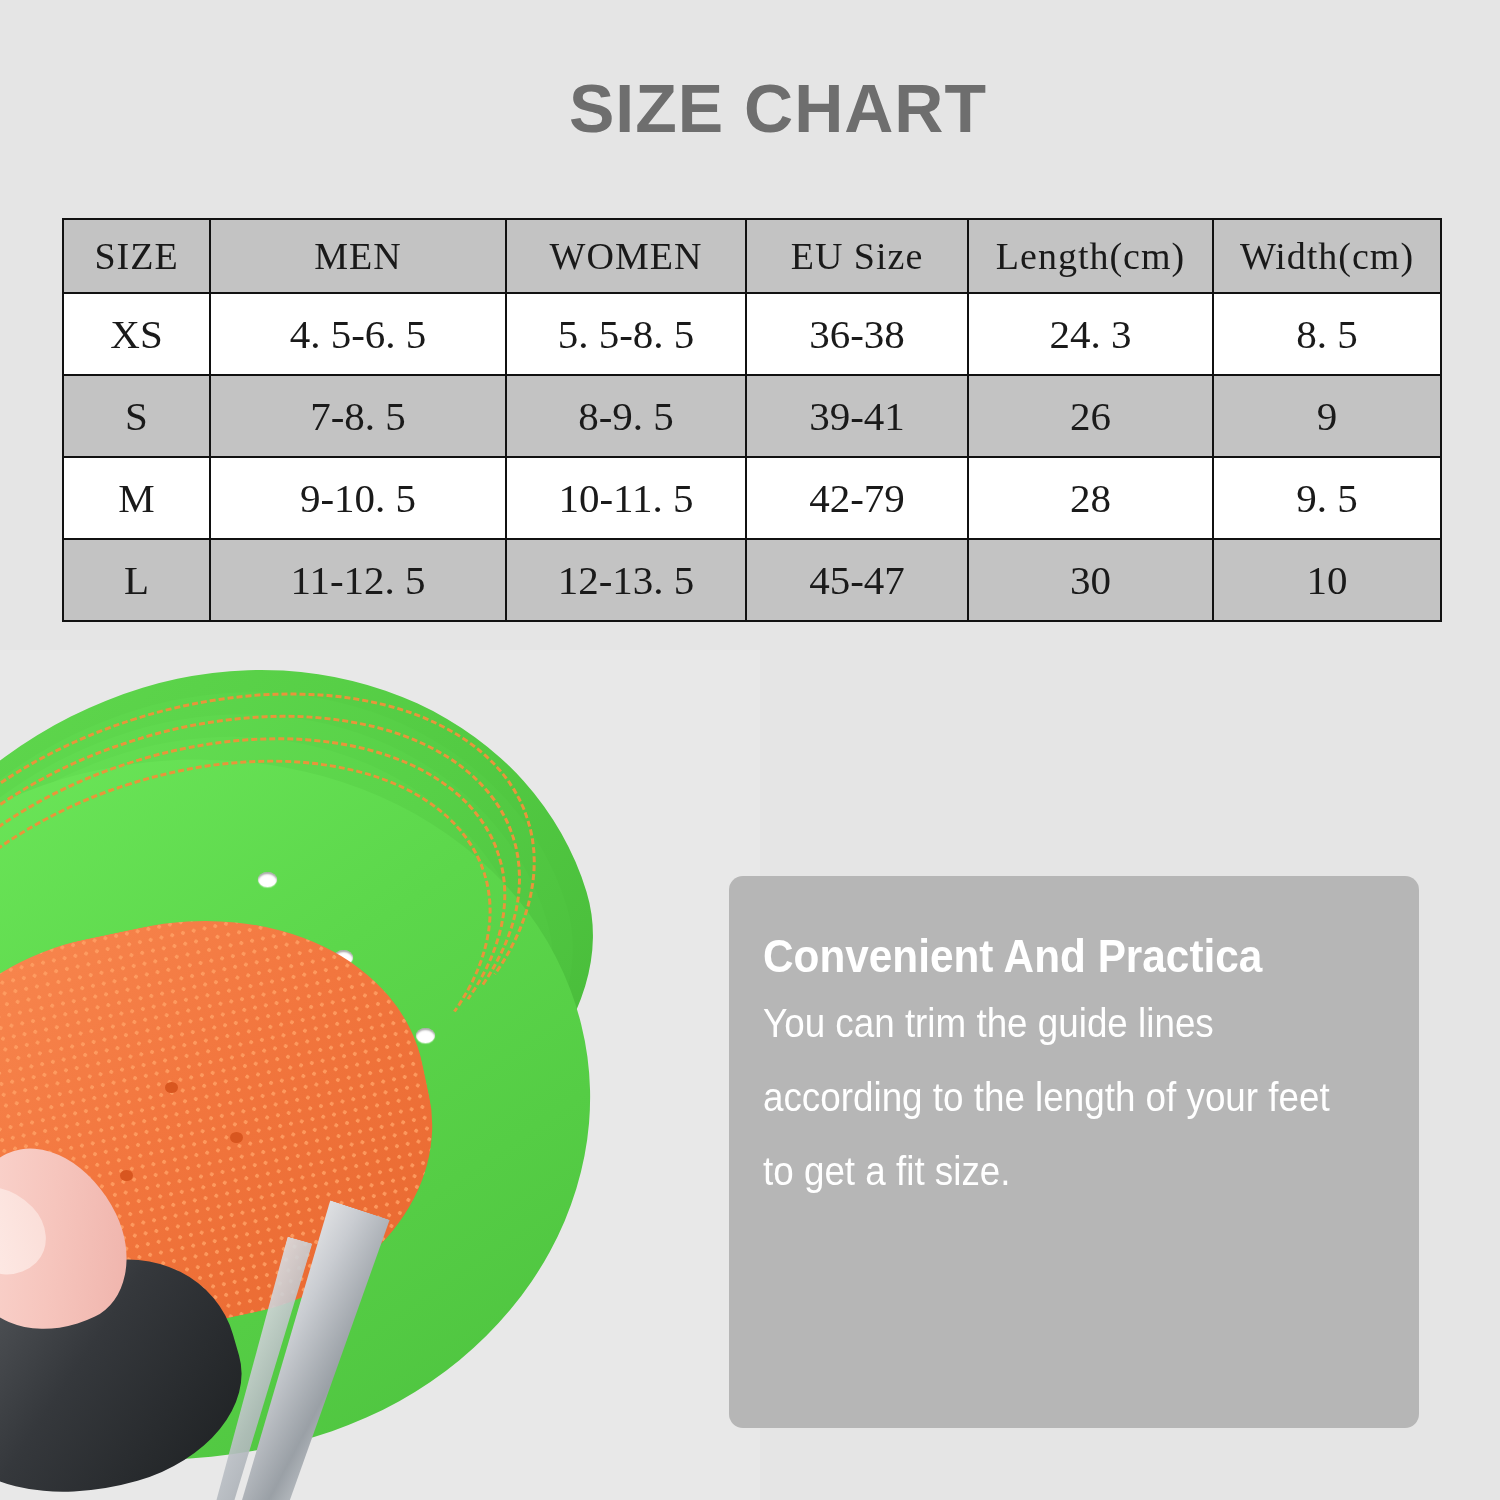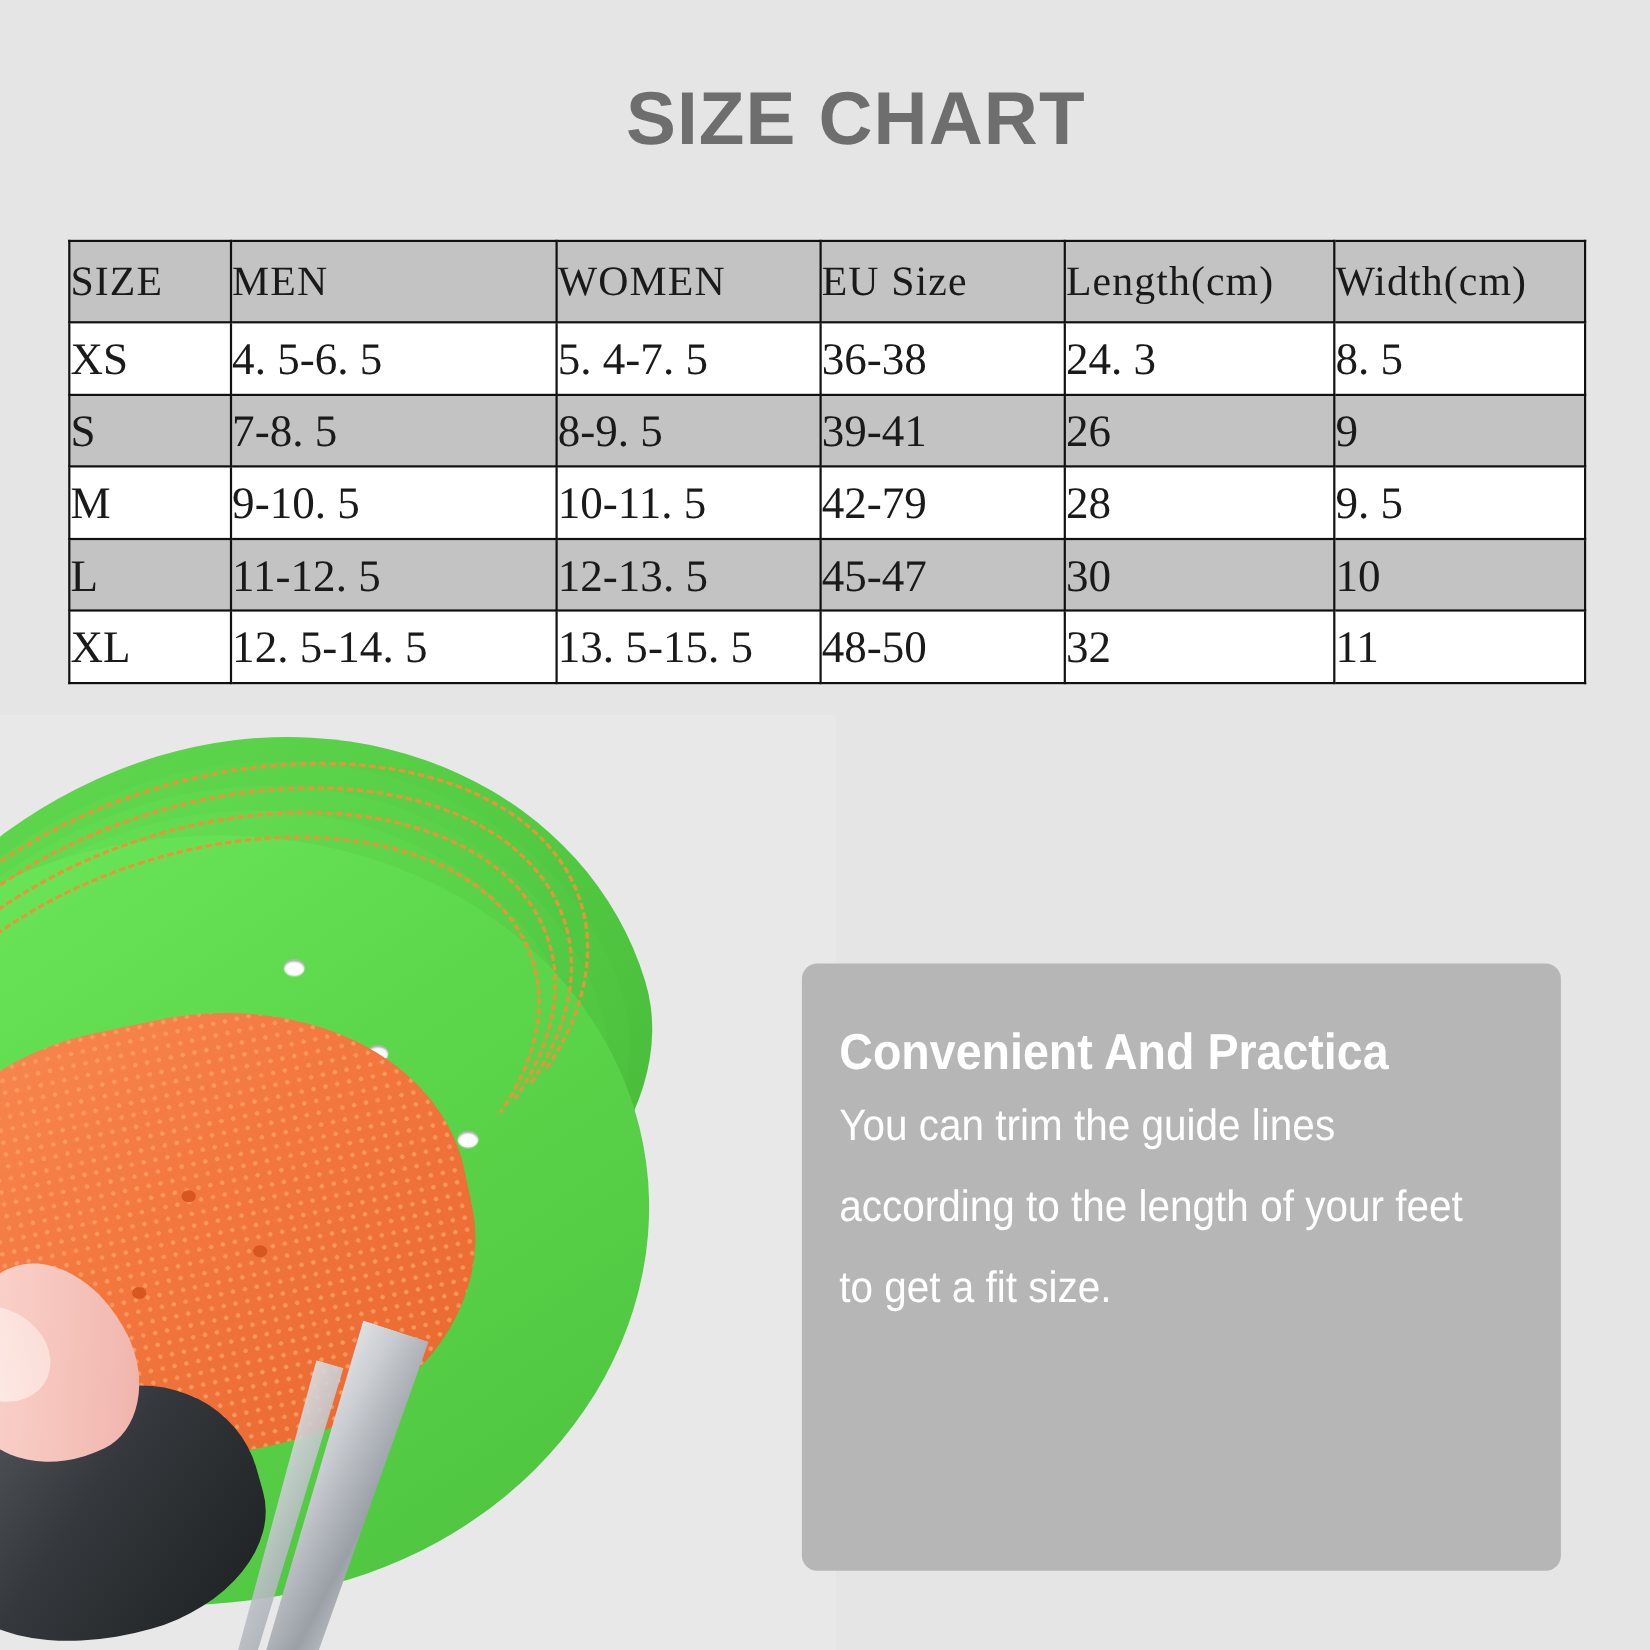--- a/index.html
+++ b/index.html
@@ -42,21 +42,21 @@
   table.size-table {
     border-collapse: collapse;
     width: 100%;
     height: 100%;
     table-layout: fixed;
     background: #ffffff;
   }
   table.size-table td,
   table.size-table th {
     border: 2px solid #111111;
-    text-align: left;
+    text-align: center;
     vertical-align: middle;
     font-family: "Liberation Serif", "DejaVu Serif", serif;
     font-size: 41px;
     color: #1a1a1a;
     font-weight: normal;
     padding: 0;
     white-space: nowrap;
     margin-left: 44px;
   }
   table.size-table thead th {
@@ -285,21 +285,21 @@
         <th>WOMEN</th>
         <th>EU Size</th>
         <th>Length(cm)</th>
         <th>Width(cm)</th>
       </tr>
     </thead>
     <tbody>
       <tr class="plain">
         <td>XS</td>
         <td>4. 5-6. 5</td>
-        <td>5. 4-7. 5</td>
+        <td>5. 5-8. 5</td>
         <td>36-38</td>
         <td>24. 3</td>
         <td>8. 5</td>
       </tr>
       <tr class="shade">
         <td>S</td>
         <td>7-8. 5</td>
         <td>8-9. 5</td>
         <td>39-41</td>
         <td>26</td>
@@ -314,28 +314,20 @@
         <td>9. 5</td>
       </tr>
       <tr class="shade">
         <td>L</td>
         <td>11-12. 5</td>
         <td>12-13. 5</td>
         <td>45-47</td>
         <td>30</td>
         <td>10</td>
       </tr>
-      <tr class="plain">
-        <td>XL</td>
-        <td>12. 5-14. 5</td>
-        <td>13. 5-15. 5</td>
-        <td>48-50</td>
-        <td>32</td>
-        <td>11</td>
-      </tr>
     </tbody>
   </table>
 </div>
 
 <div id="photo">
   <div class="photo-bg"></div>
 
   <div class="insole-layer layer4"></div>
   <div class="insole-layer layer3"></div>
   <div class="insole-layer layer2"></div>

